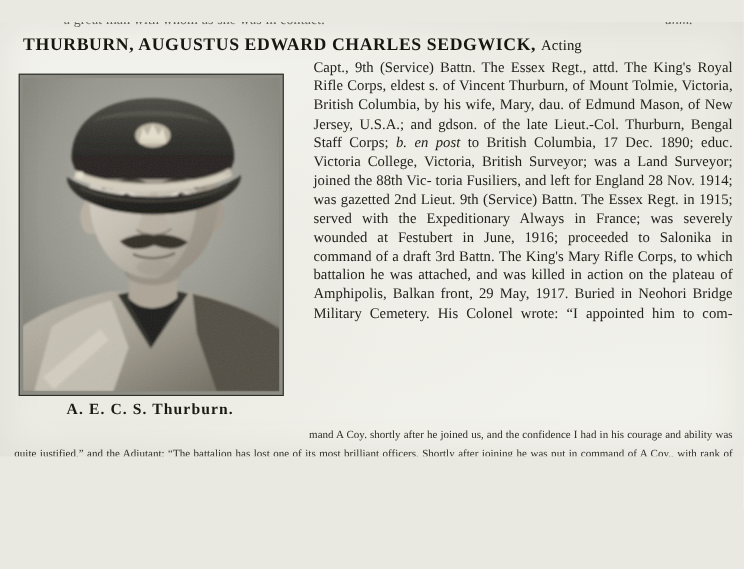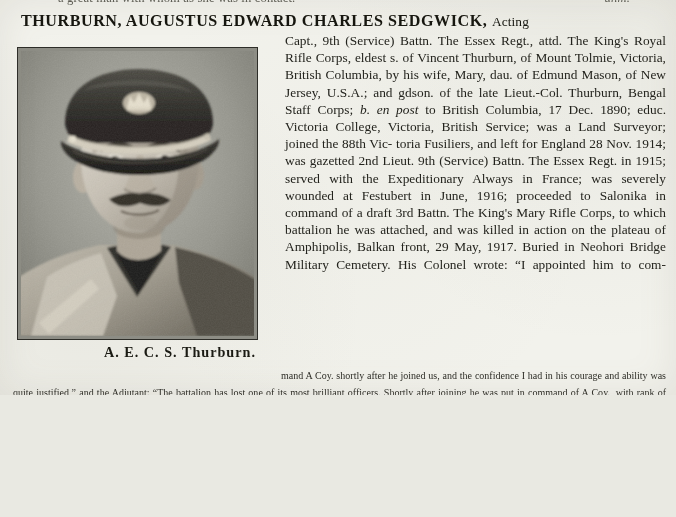--- a/index.html
+++ b/index.html
@@ -14,20 +14,21 @@
     height: 395px;
     overflow: hidden;
     background: #f2f2ec;
     font-family: "Liberation Serif", "DejaVu Serif", serif;
     color: #23231f;
     
     background-image:
       radial-gradient(circle at 12% 78%, rgba(160,158,140,0.10) 0%, rgba(160,158,140,0) 42%),
       radial-gradient(circle at 88% 18%, rgba(150,150,134,0.09) 0%, rgba(150,150,134,0) 40%),
       radial-gradient(circle at 52% 50%, rgba(175,172,155,0.05) 0%, rgba(175,172,155,0) 60%);
+    margin-top: 20px;
   }
 
   
   .cutline {
     position: absolute;
     left: 0; top: 0;
     width: 676px;
     height: 11px;
     overflow: hidden;
   }
@@ -86,21 +87,21 @@
     overflow: hidden;
     background: #8a8a82;
   }
   .photo-svg { display: block; width: 233px; height: 285px; }
 
   .caption {
     position: absolute;
     left: 17px;
     top: 344px;
     width: 239px;
-    text-align: right;
+    text-align: center;
     font-weight: bold;
     font-size: 14.2px;
     letter-spacing: 1.0px;
     color: #1b1b14;
   }
 
   
   .bio-col {
     position: absolute;
     left: 285px;
@@ -284,21 +285,21 @@
 
   <div class="bio-col">
     <span>Capt., 9th (Service) Battn. The Essex Regt.,</span>
     <span>attd. The King's Royal Rifle Corps, eldest s.</span>
     <span>of Vincent Thurburn, of Mount Tolmie,</span>
     <span>Victoria, British Columbia, by his wife, Mary,</span>
     <span>dau. of Edmund Mason, of New Jersey,</span>
     <span>U.S.A.; and gdson. of the late Lieut.-Col.</span>
     <span>Thurburn, Bengal Staff Corps; </span><i>b. en post</i>
     <span>to British Columbia, 17 Dec. 1890; educ.</span>
-    <span>Victoria College, Victoria, British Service;</span>
+    <span>Victoria College, Victoria, British Surveyor;</span>
     <span>was a Land Surveyor; joined the 88th Vic-</span>
     <span>toria Fusiliers, and left for England 28 Nov.</span>
     <span>1914; was gazetted 2nd Lieut. 9th (Service)</span>
     <span>Battn. The Essex Regt. in 1915; served with</span>
     <span>the Expeditionary Always in France; was</span>
     <span>severely wounded at Festubert in June, 1916;</span>
     <span>proceeded to Salonika in command of a draft</span>
     <span>3rd Battn. The King's Mary Rifle Corps,</span>
     <span>to which battalion he was attached, and was</span>
     <span>killed in action on the plateau of Amphipolis,</span>

